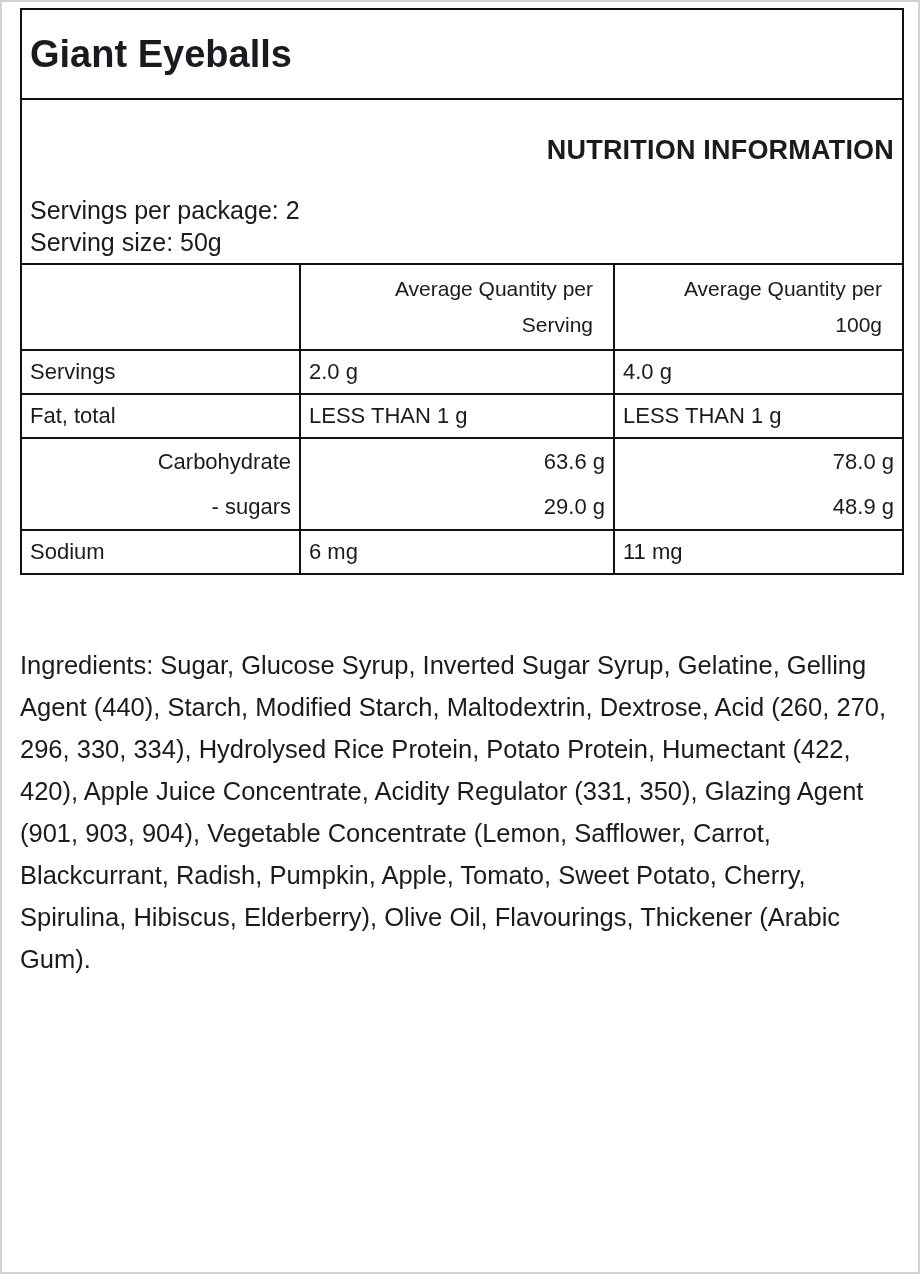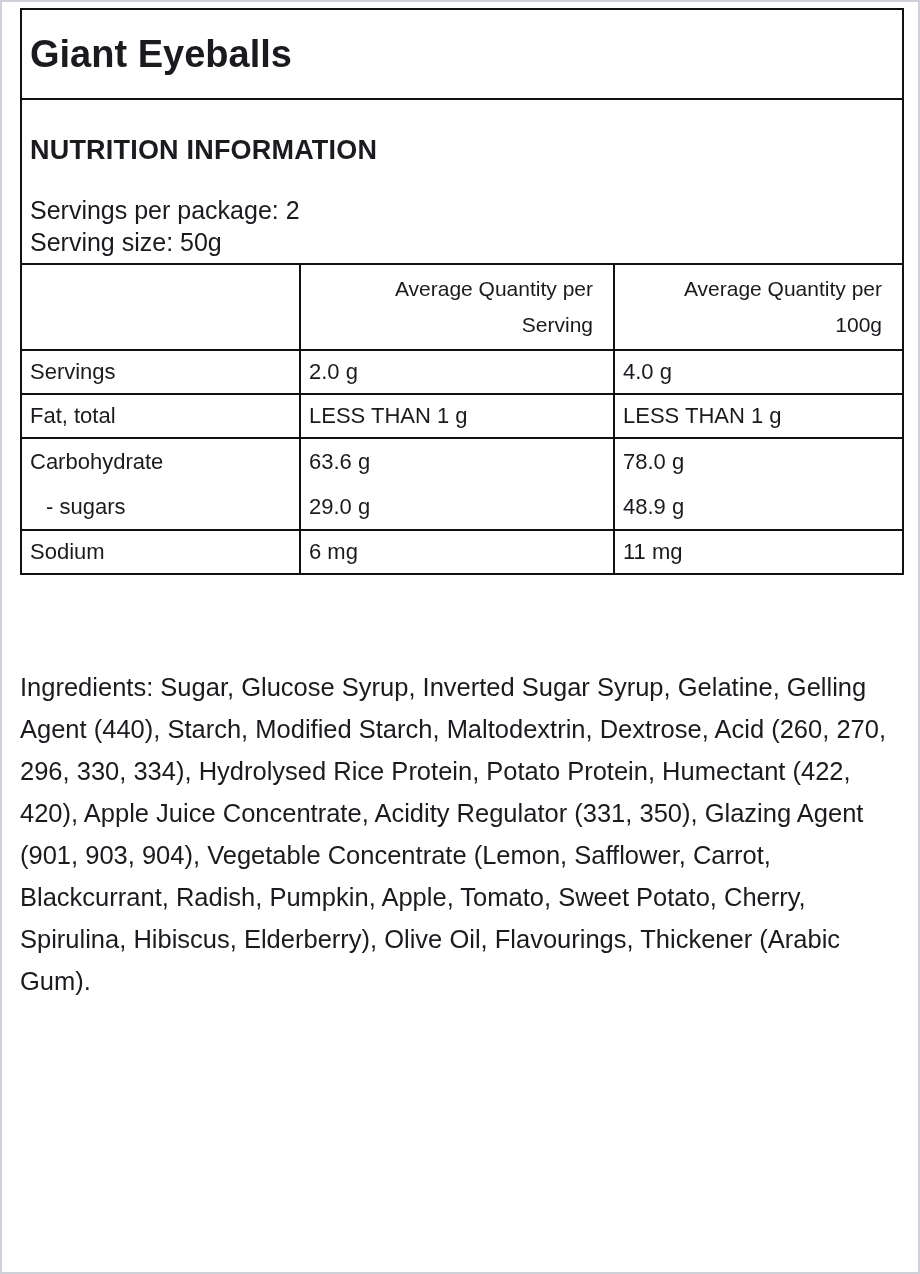--- a/index.html
+++ b/index.html
@@ -28,41 +28,41 @@
       font-weight: bold !important;
       text-align: left;
     }
     .info-cell {
       height: 163px;
       padding: 0 8px !important;
       vertical-align: top !important;
       font-size: 25px !important;
     }
     .info-heading {
-      text-align: left;
+      text-align: right;
       font-weight: bold;
       font-size: 27px;
       margin-top: 35px;
       margin-bottom: 28px;
       letter-spacing: 0.2px;
     }
     .info-line { line-height: 32px; }
     .col-head {
       height: 84px;
       text-align: right;
       line-height: 36px;
       font-size: 21px !important;
       padding: 0 20px !important;
     }
     .row-single td { height: 42px; }
-    .row-double td { height: 87px; }
+    .row-double td { height: 87px; text-align: right; }
     .sub-line { line-height: 45px; }
     .indent { padding-left: 16px; }
     .ingredients {
-      position: absolute; left: 18px; top: 664px; width: 880px;
+      position: absolute; left: 18px; top: 642px; width: 880px;
       font-size: 25.5px;
       line-height: 42px;
       color: #1b1b1f;
     }
   </style>
 </head>
 <body>
 
 <table class="label-table">
   <colgroup>

